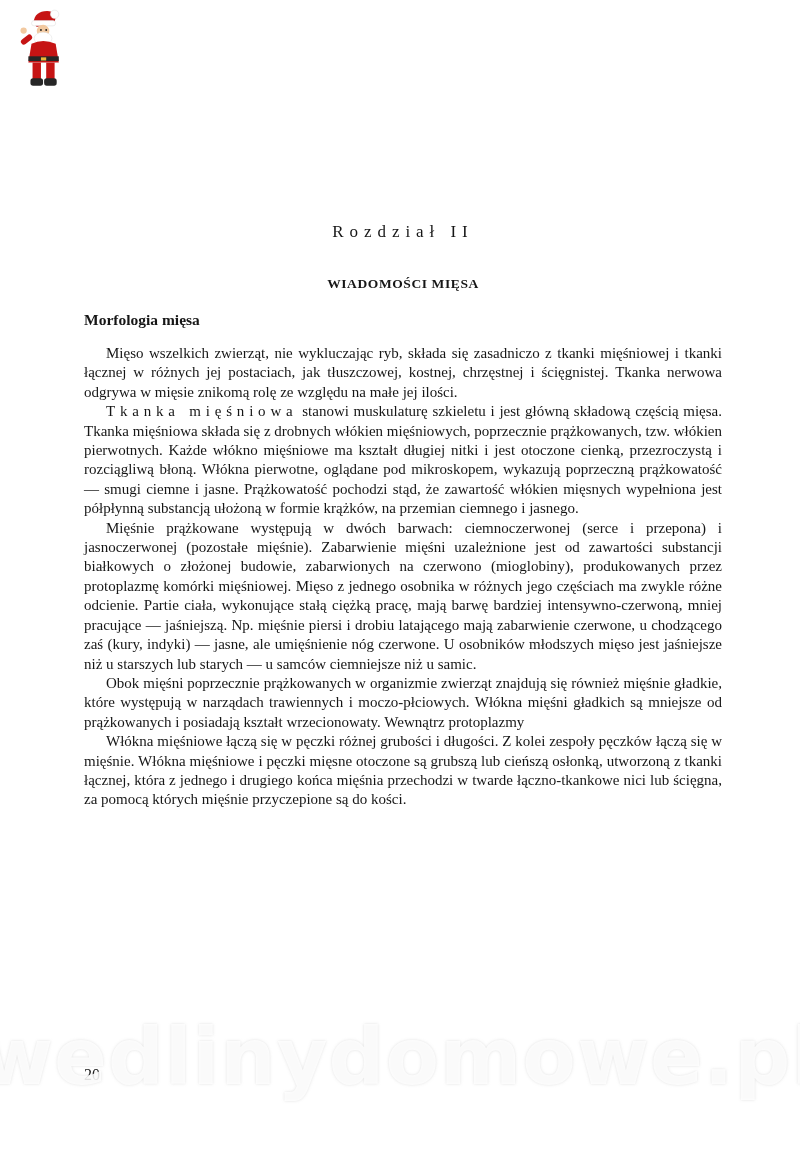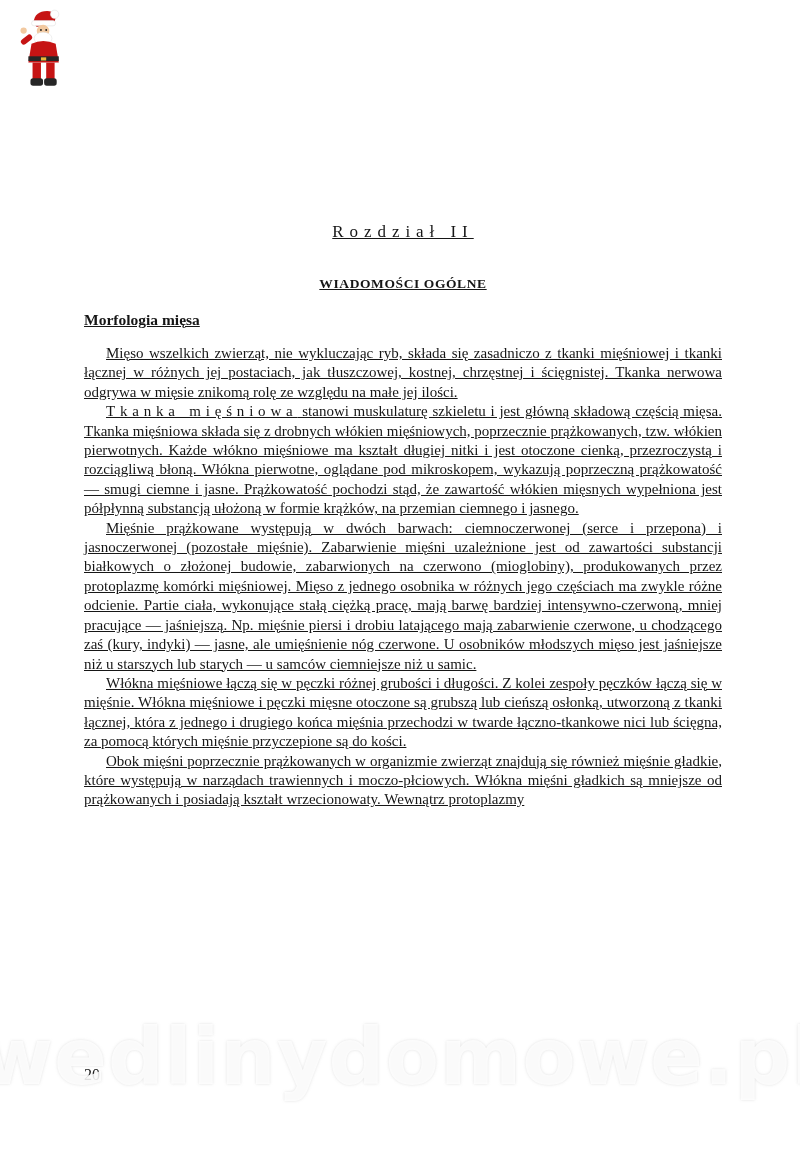--- a/index.html
+++ b/index.html
@@ -21,21 +21,20 @@
     left: 18px;
     width: 48px;
     height: 84px;
   }
 
   .content {
     position: absolute;
     top: 222px;
     left: 84px;
     width: 638px;
-    text-decoration: underline;
   }
 
   .chapter {
     text-align: center;
     font-size: 17px;
     letter-spacing: 0.35em;
     margin-bottom: 34px;
   }
 
   .title {
@@ -118,32 +117,32 @@
       <rect x="26" y="52" width="8" height="16" fill="#c61414"></rect>
       <rect x="11" y="67" width="12" height="7" rx="2.5" fill="#262626"></rect>
       <rect x="24" y="67" width="12" height="7" rx="2.5" fill="#262626"></rect>
     </svg>
   </div>
 
   <div class="content">
     <div class="chapter">Rozdział II</div>
 
 
-    <h2 class="section">WIADOMOŚCI OGÓLNE</h2>
+    <h2 class="section">WIADOMOŚCI MIĘSA</h2>
 
     <h3 class="subsection">Morfologia mięsa</h3>
 
     <p class="para"><span>Mięso wszelkich zwierząt, nie wykluczając ryb, składa się zasadniczo z tkanki mięśniowej i tkanki łącznej w różnych jej postaciach, jak tłuszczowej, kostnej, chrzęstnej i ścięgnistej. Tkanka nerwowa odgrywa w mięsie znikomą rolę ze względu na małe jej ilości.</span></p>
 
     <p class="para"><span class="spaced">Tkanka mięśniowa</span><span> stanowi muskulaturę szkieletu i jest główną składową częścią mięsa. Tkanka mięśniowa składa się z drobnych włókien mięśniowych, poprzecznie prążkowanych, tzw. włókien pierwotnych. Każde włókno mięśniowe ma kształt długiej nitki i jest otoczone cienką, przezroczystą i rozciągliwą błoną. Włókna pierwotne, oglądane pod mikroskopem, wykazują poprzeczną prążkowatość — smugi ciemne i jasne. Prążkowatość pochodzi stąd, że zawartość włókien mięsnych wypełniona jest półpłynną substancją ułożoną w formie krążków, na przemian ciemnego i jasnego.</span></p>
 
     <p class="para"><span>Mięśnie prążkowane występują w dwóch barwach: ciemnoczerwonej (serce i przepona) i jasnoczerwonej (pozostałe mięśnie). Zabarwienie mięśni uzależnione jest od zawartości substancji białkowych o złożonej budowie, zabarwionych na czerwono (mioglobiny), produkowanych przez protoplazmę komórki mięśniowej. Mięso z jednego osobnika w różnych jego częściach ma zwykle różne odcienie. Partie ciała, wykonujące stałą ciężką pracę, mają barwę bardziej intensywno-czerwoną, mniej pracujące — jaśniejszą. Np. mięśnie piersi i drobiu latającego mają zabarwienie czerwone, u chodzącego zaś (kury, indyki) — jasne, ale umięśnienie nóg czerwone. U osobników młodszych mięso jest jaśniejsze niż u starszych lub starych — u samców ciemniejsze niż u samic.</span></p>
 
+    <p class="para"><span>Obok mięśni poprzecznie prążkowanych w organizmie zwierząt znajdują się również mięśnie gładkie, które występują w narządach trawiennych i moczo-płciowych. Włókna mięśni gładkich są mniejsze od prążkowanych i posiadają kształt wrzecionowaty. Wewnątrz protoplazmy</span></p>
+
     <p class="para"><span>Włókna mięśniowe łączą się w pęczki różnej grubości i długości. Z kolei zespoły pęczków łączą się w mięśnie. Włókna mięśniowe i pęczki mięsne otoczone są grubszą lub cieńszą osłonką, utworzoną z tkanki łącznej, która z jednego i drugiego końca mięśnia przechodzi w twarde łączno-tkankowe nici lub ścięgna, za pomocą których mięśnie przyczepione są do kości.</span></p>
-
-    <p class="para"><span>Obok mięśni poprzecznie prążkowanych w organizmie zwierząt znajdują się również mięśnie gładkie, które występują w narządach trawiennych i moczo-płciowych. Włókna mięśni gładkich są mniejsze od prążkowanych i posiadają kształt wrzecionowaty. Wewnątrz protoplazmy</span></p>
   </div>
 
   <div class="pagenum">20</div>
 
   <div class="watermark">wedlinydomowe.pl</div>
 
 </div>
 
 </body></html>

